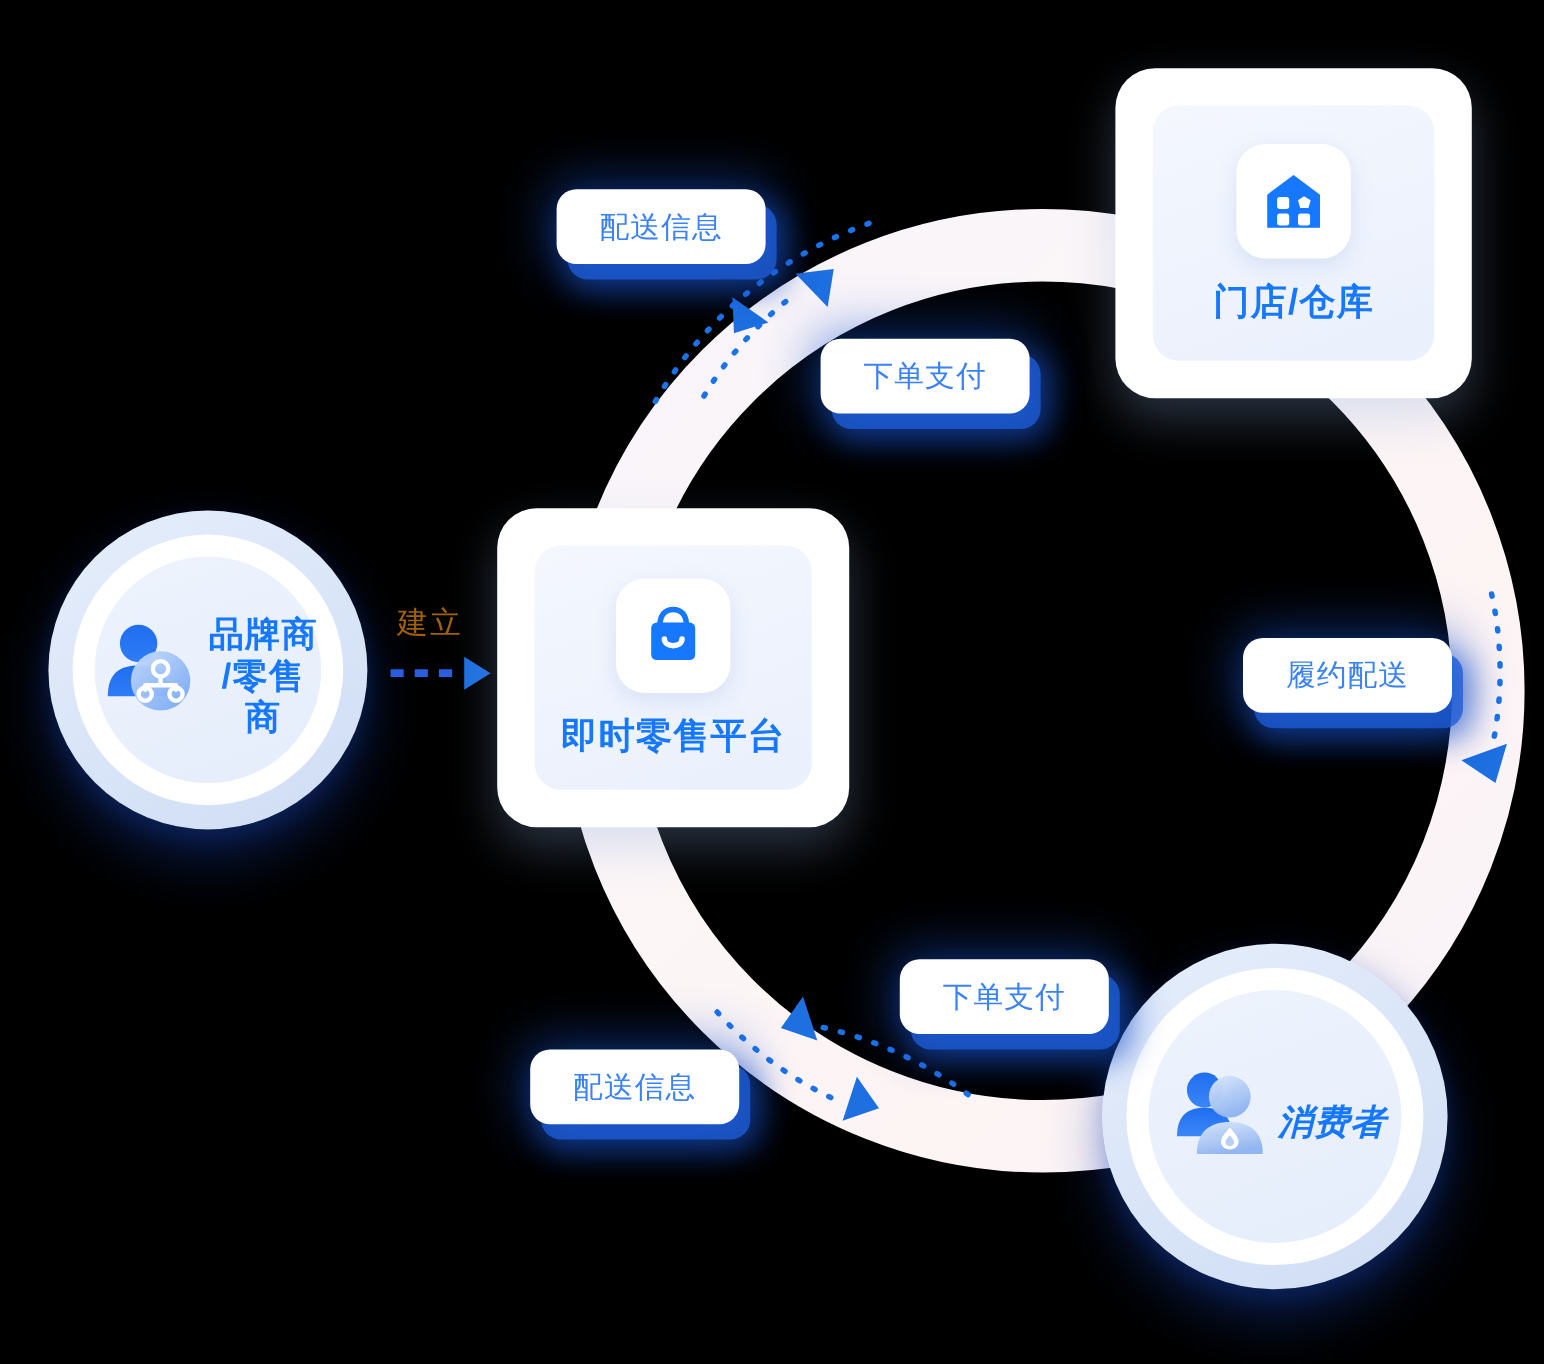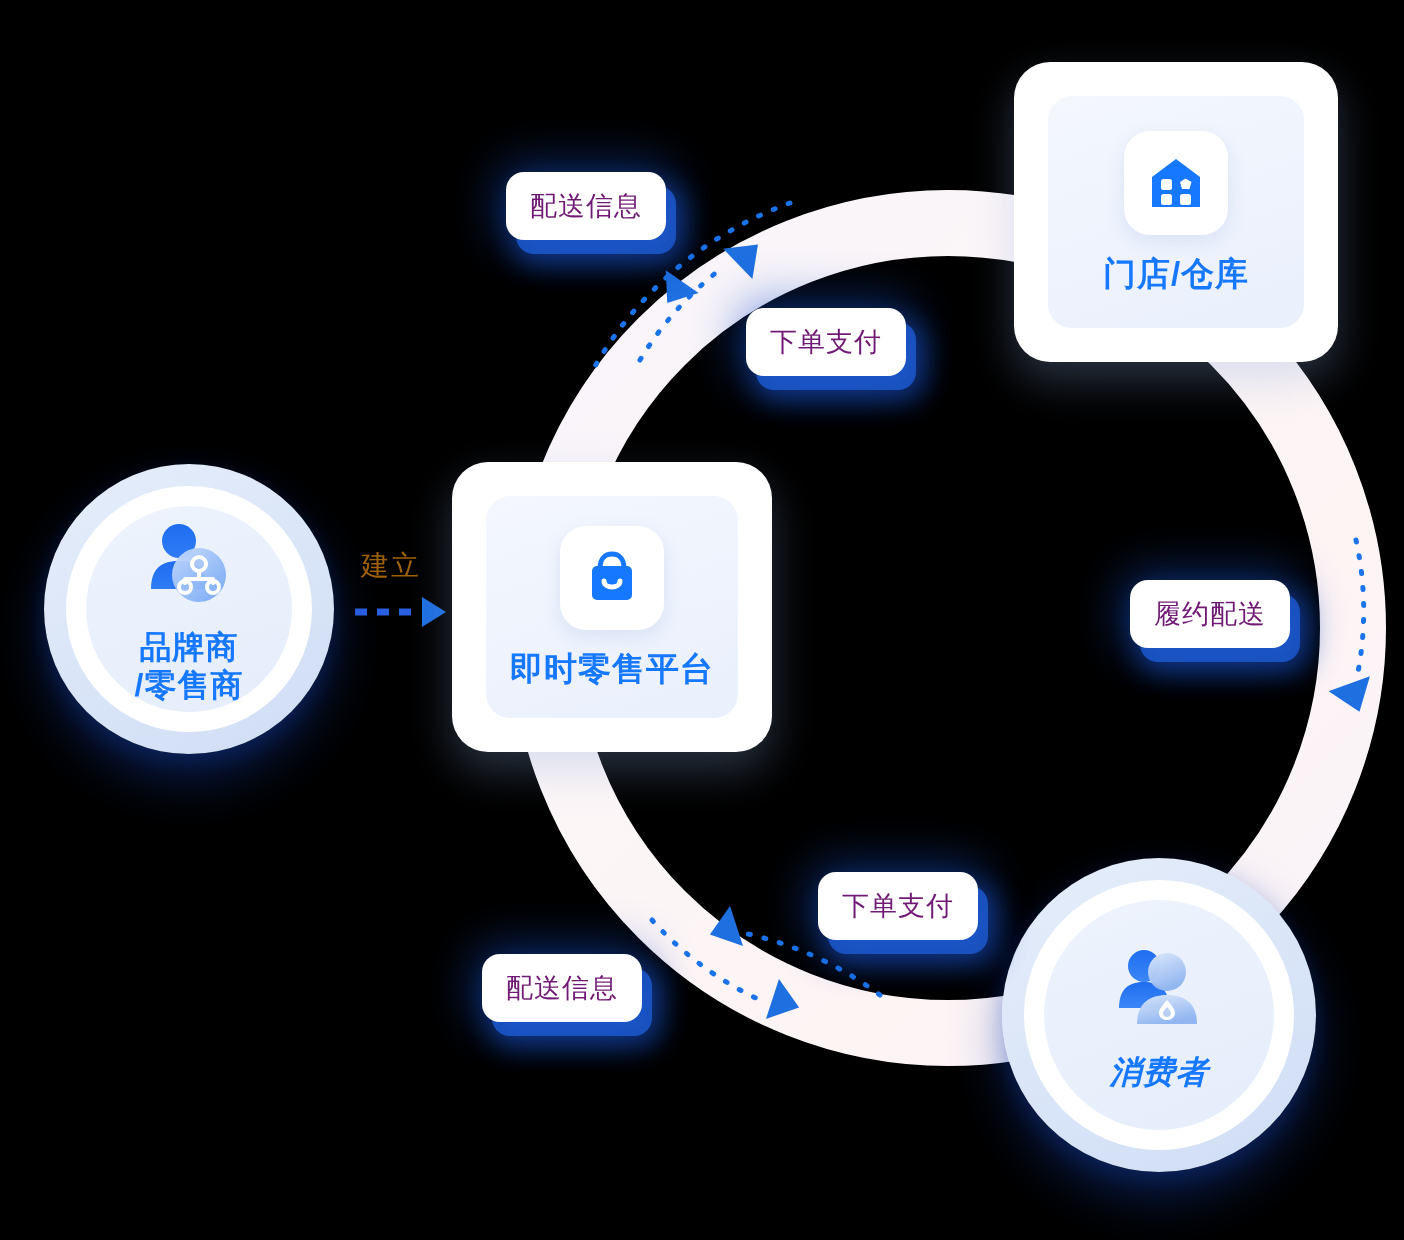--- a/index.html
+++ b/index.html
@@ -46,21 +46,21 @@
     left: 22px; top: 22px; right: 22px; bottom: 22px;
     border-radius: 50%;
     background: #ffffff;
   }
   .circle-inner {
     position: absolute;
     left: 42px; top: 42px; right: 42px; bottom: 42px;
     border-radius: 50%;
     background: linear-gradient(160deg, #eef3fd 0%, #e9f0fc 60%, #e5edfb 100%);
     display: flex;
-    flex-direction: column;
+    flex-direction: row;
     align-items: center;
     justify-content: center;
   }
 
   
   .card-node {
     position: absolute;
     border-radius: 36px;
     background: #ffffff;
     box-sizing: border-box;
@@ -112,26 +112,26 @@
   }
 
   
   .chip {
     position: absolute;
     display: flex;
     align-items: center;
     justify-content: center;
     border-radius: 18px;
     background: #ffffff;
-    color: #701a75;
+    color: #3b82f6;
     font-size: 27px;
     letter-spacing: 1px;
     white-space: nowrap;
     box-sizing: border-box;
-    padding: 0 24px;
+    padding: 0 39px;
     height: 68px;
     box-shadow:
       10px 14px 0 0 rgba(30, 92, 214, 0.78),
       14px 20px 26px 6px rgba(24, 80, 200, 0.55),
       0 0 44px 10px rgba(26, 86, 210, 0.45);
   }
 
   
   .build-label {
     position: absolute;

